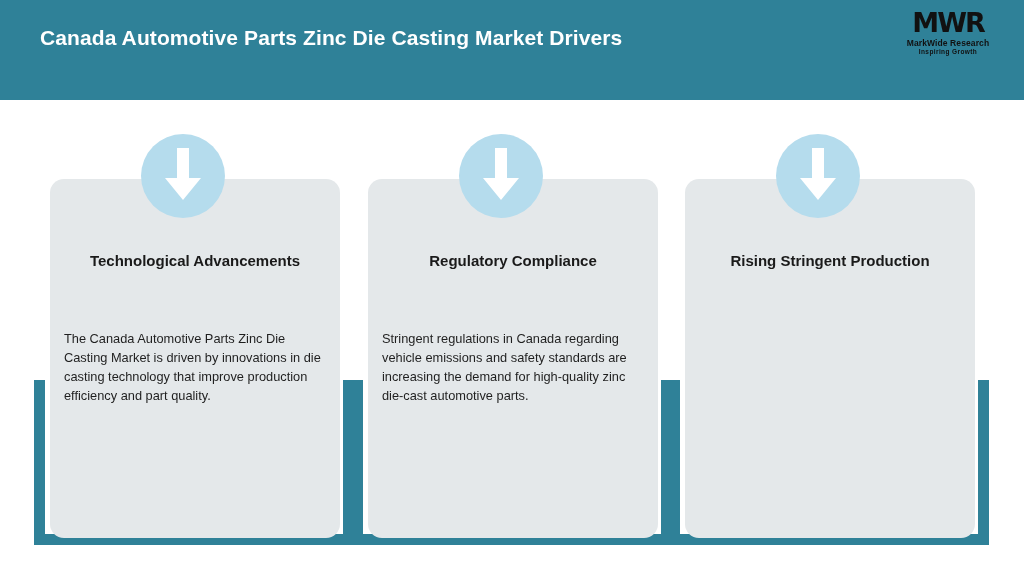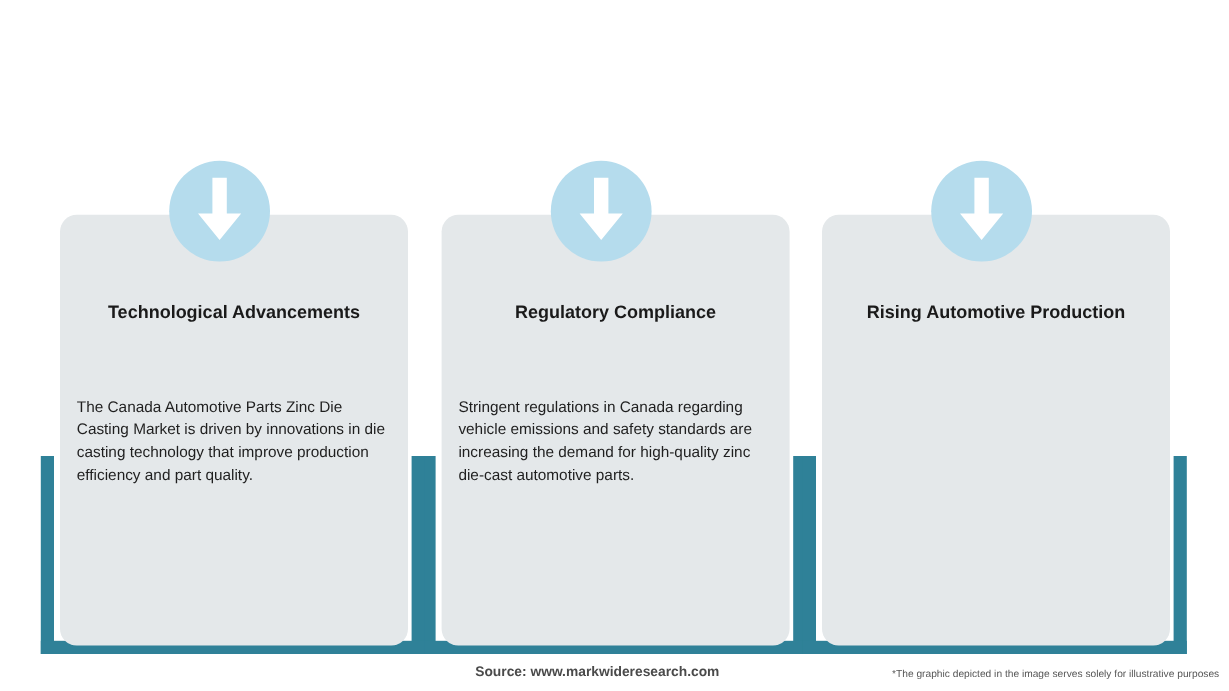--- a/index.html
+++ b/index.html
@@ -198,20 +198,29 @@
     font-size: 8.5px;
     color: #555555;
     white-space: nowrap;
   }
 </style>
 </head>
 <body>
 
 <div id="page">
 
+  <div class="header">
+    <div class="header-title">Canada Automotive Parts Zinc Die Casting Market Drivers</div>
+
+    <div class="logo">
+      <span class="logo-mark">MWR</span>
+      <span class="logo-name">MarkWide Research</span>
+      <span class="logo-tagline">Inspiring Growth</span>
+    </div>
+  </div>
 
   <div class="cards">
 
     <div class="card-slot slot-2">
       <div class="bracket">
         <div class="bracket-left"></div>
         <div class="bracket-right"></div>
         <div class="bracket-bottom"></div>
       </div>
       <div class="card">
@@ -242,29 +251,25 @@
       </div>
     </div>
 
     <div class="card-slot slot-3">
       <div class="bracket">
         <div class="bracket-left"></div>
         <div class="bracket-right"></div>
         <div class="bracket-bottom"></div>
       </div>
       <div class="card">
-        <div class="card-title">Rising Automotive Production</div>
+        <div class="card-title">Rising Stringent Production</div>
       </div>
       <div class="icon-circle">
         <svg viewBox="0 0 40 56" xmlns="http://www.w3.org/2000/svg">
           <polygon points="14,0 26,0 26,30 38,30 20,52 2,30 14,30" fill="#ffffff"></polygon>
         </svg>
       </div>
     </div>
 
   </div>
 
-  <div class="footer">
-    <div class="source">Source: www.markwideresearch.com</div>
-    <div class="disclaimer">*The graphic depicted in the image serves solely for illustrative purposes</div>
-  </div>
 
 </div>
 
 </body></html>

